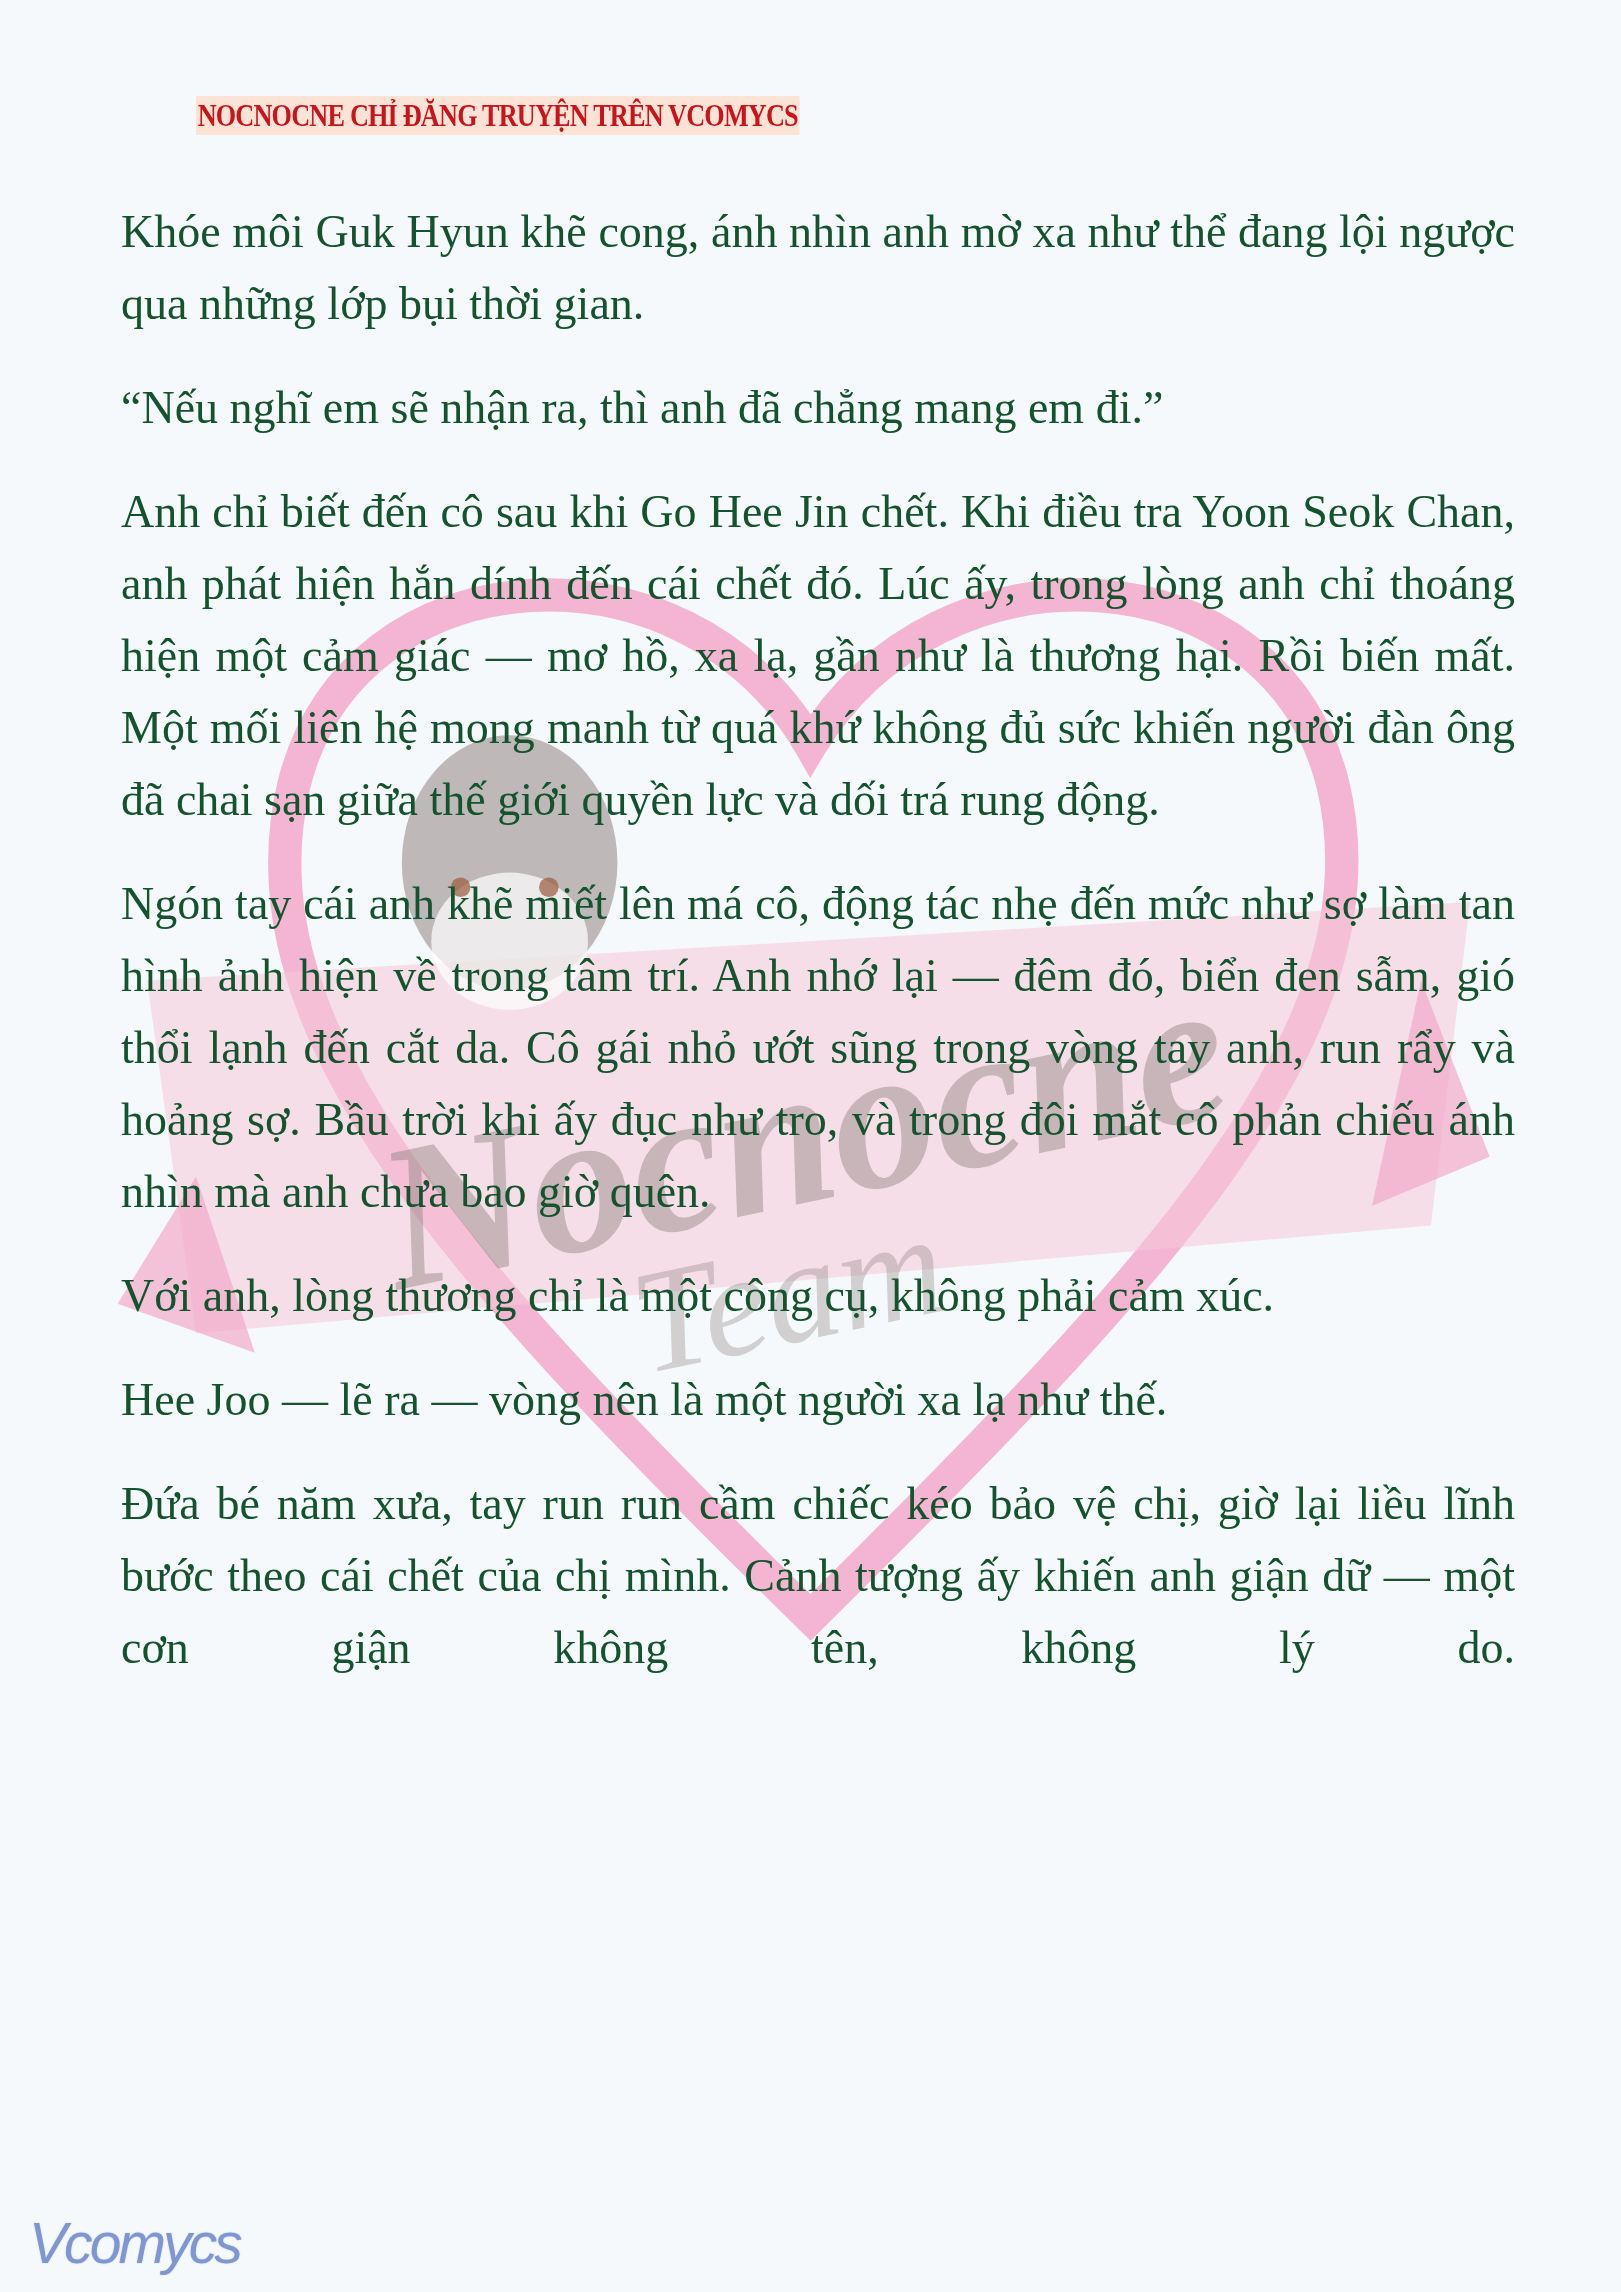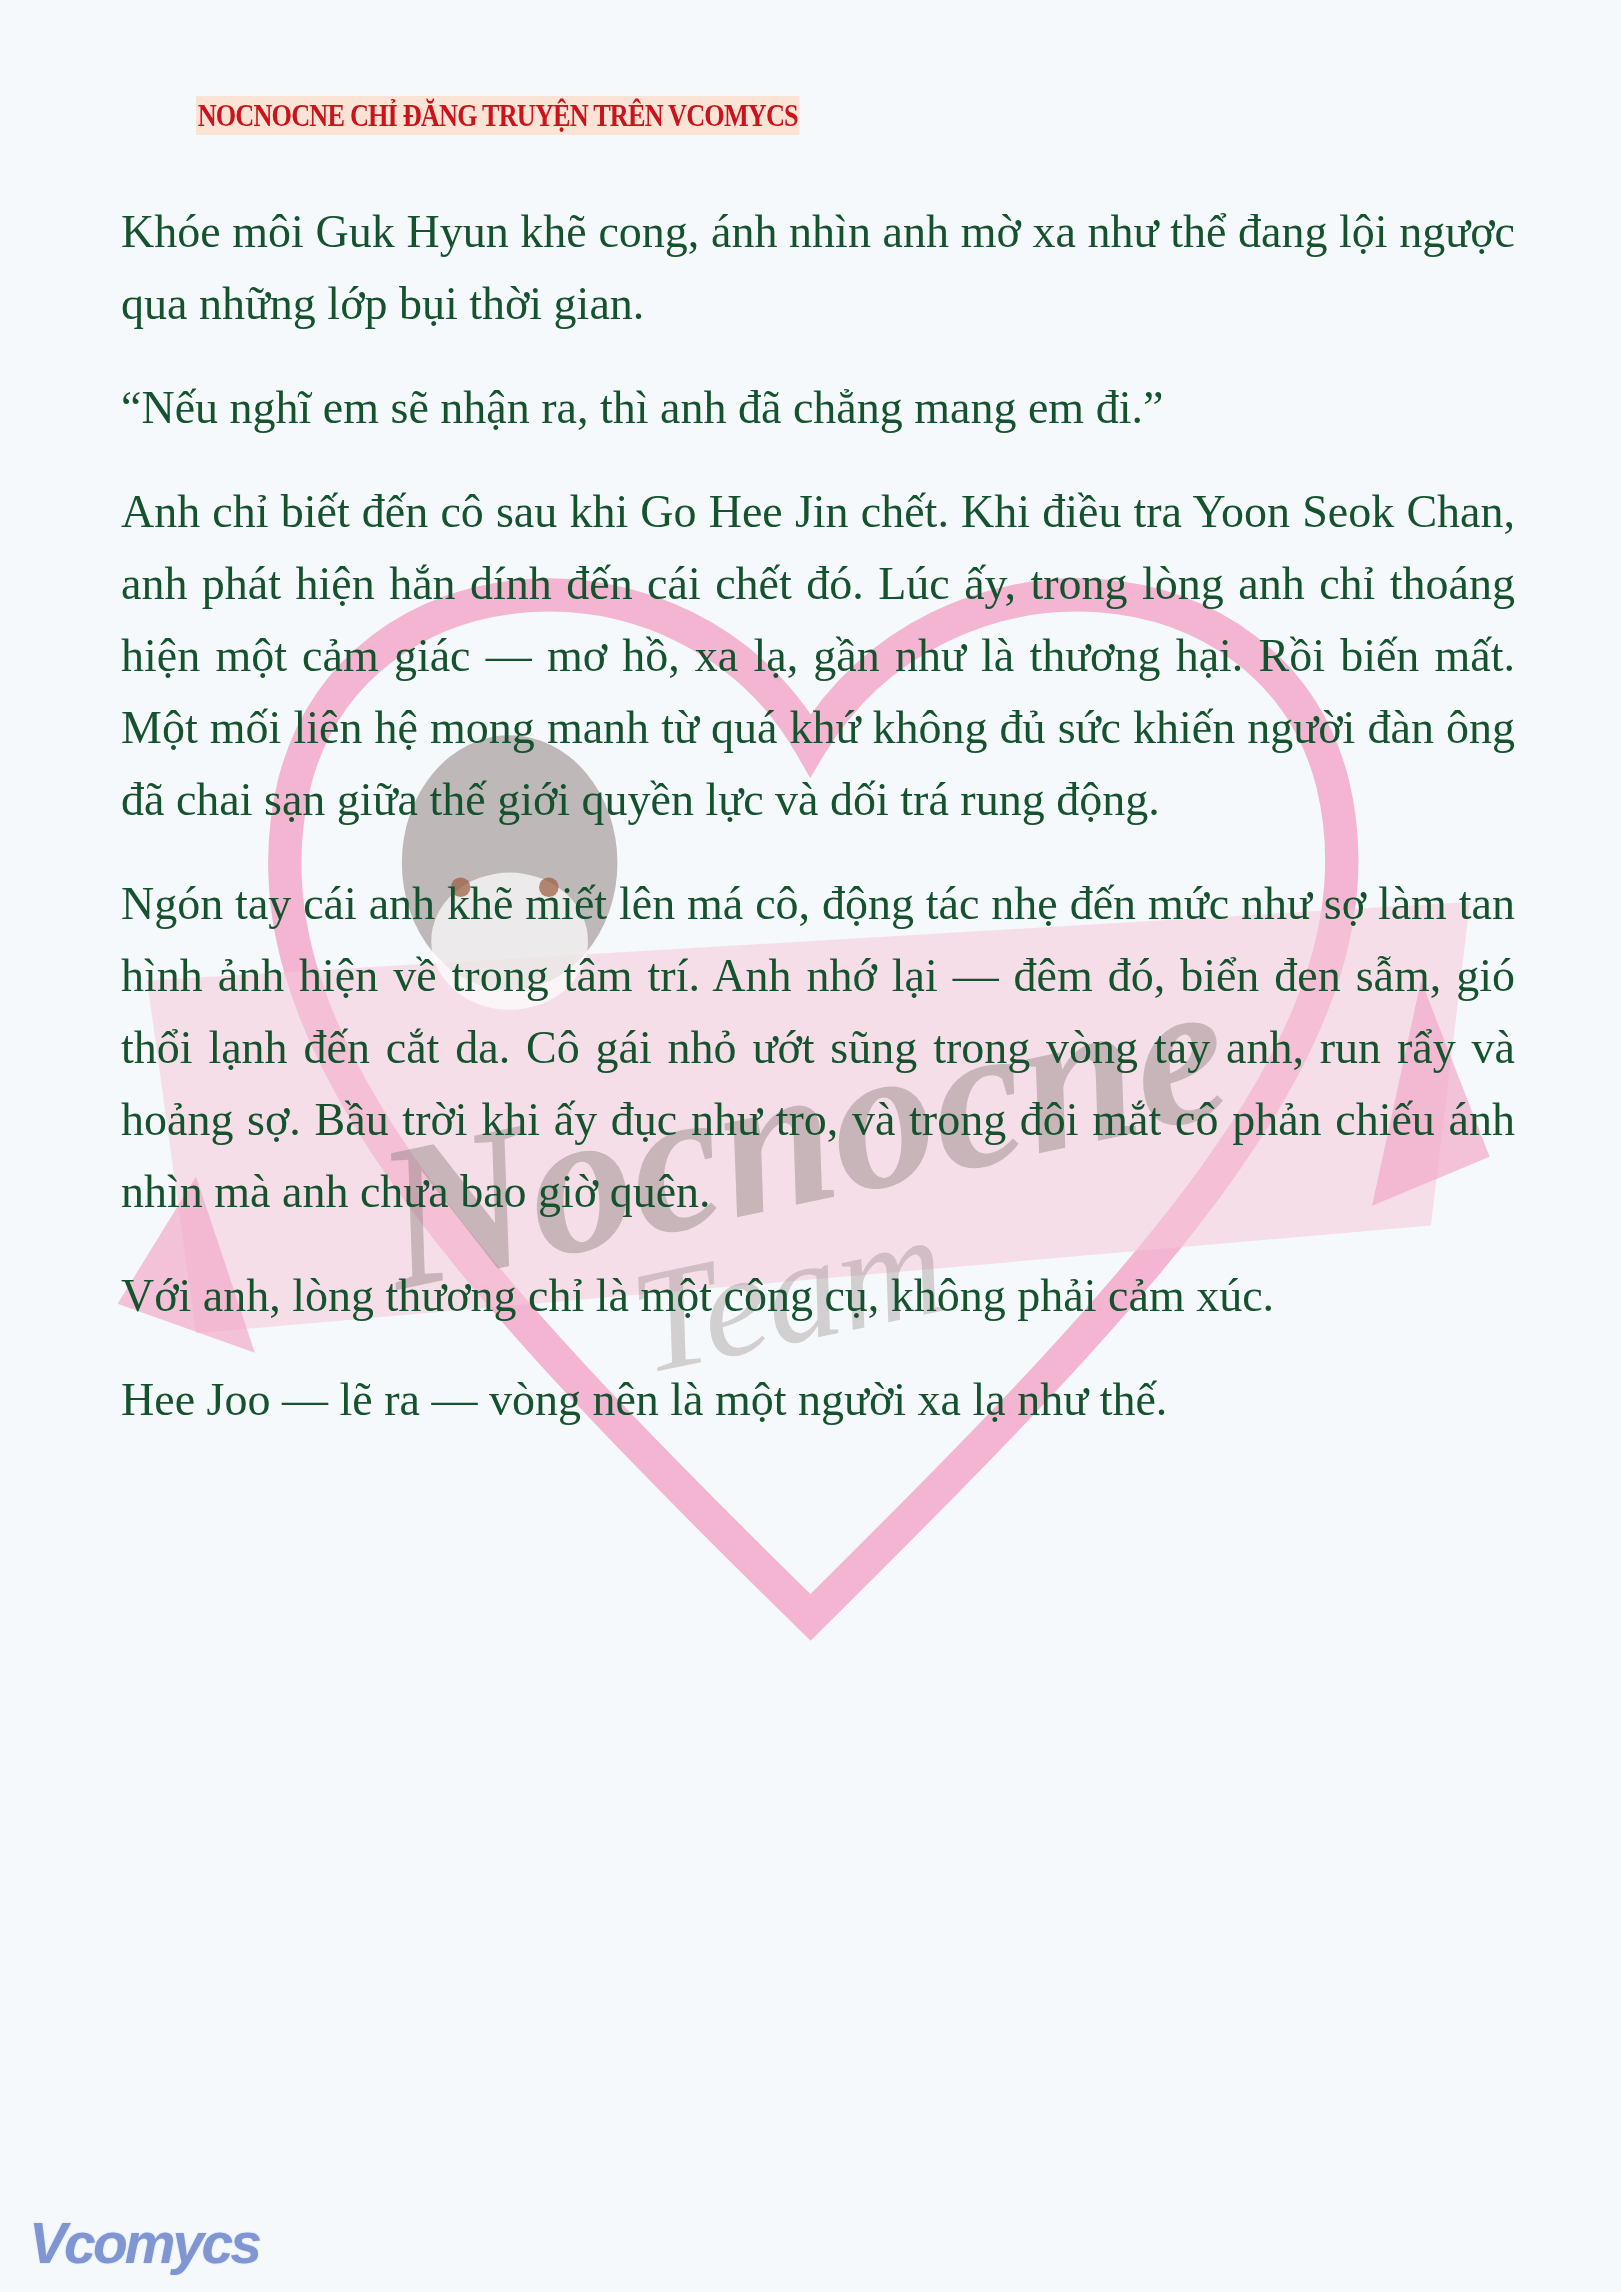--- a/index.html
+++ b/index.html
@@ -18,21 +18,21 @@
   }
   .content {
     position:absolute; left:121px; top:196px; width:1394px; z-index:2;
     font-family:"Liberation Serif", serif; color:#14532d;
     font-size:46px; line-height:72px;
   }
   .content p { margin:0 0 32px 0; text-align:justify; }
   .content p.justify-last { text-align-last:justify; }
   .logo {
     position:absolute; left:29px; top:2210px; z-index:2;
-    font-family:"Liberation Sans", sans-serif; font-weight:bold; font-style:italic;
+    font-family:"Liberation Sans", sans-serif; font-weight:normal; font-style:italic;
     font-size:57px; color:#7f96d3; letter-spacing:-2.9px;
     text-shadow:0 0 2px #c7d3f0;
   }
 </style>
 </head>
 <body>
 
 <svg class="watermark" viewBox="0 0 1654 2339">
   <path d="M827 760 C 700 540, 360 560, 300 800 C 240 1050, 470 1300, 827 1650 C 1180 1300, 1420 1050, 1360 800 C 1300 560, 960 540, 827 760 Z" fill="none" stroke="#f2a9c9" stroke-width="34" opacity="0.85"></path>
   <path d="M150 1000 L 1500 920 L 1460 1250 L 200 1360 Z" fill="#f6c9d8" opacity="0.55"></path>
@@ -48,16 +48,17 @@
 
 <div class="banner">NOCNOCNE CHỈ ĐĂNG TRUYỆN TRÊN VCOMYCS</div>
 
 <div class="content">
   <p>Khóe môi Guk Hyun khẽ cong, ánh nhìn anh mờ xa như thể đang lội ngược qua những lớp bụi thời gian.</p>
   <p>“Nếu nghĩ em sẽ nhận ra, thì anh đã chẳng mang em đi.”</p>
   <p>Anh chỉ biết đến cô sau khi Go Hee Jin chết. Khi điều tra Yoon Seok Chan, anh phát hiện hắn dính đến cái chết đó. Lúc ấy, trong lòng anh chỉ thoáng hiện một cảm giác — mơ hồ, xa lạ, gần như là thương hại. Rồi biến mất. Một mối liên hệ mong manh từ quá khứ không đủ sức khiến người đàn ông đã chai sạn giữa thế giới quyền lực và dối trá rung động.</p>
   <p>Ngón tay cái anh khẽ miết lên má cô, động tác nhẹ đến mức như sợ làm tan hình ảnh hiện về trong tâm trí. Anh nhớ lại — đêm đó, biển đen sẫm, gió thổi lạnh đến cắt da. Cô gái nhỏ ướt sũng trong vòng tay anh, run rẩy và hoảng sợ. Bầu trời khi ấy đục như tro, và trong đôi mắt cô phản chiếu ánh nhìn mà anh chưa bao giờ quên.</p>
   <p>Với anh, lòng thương chỉ là một công cụ, không phải cảm xúc.</p>
   <p>Hee Joo — lẽ ra — vòng nên là một người xa lạ như thế.</p>
+  <p class="justify-last">Đứa bé năm xưa, tay run run cầm chiếc kéo bảo vệ chị, giờ lại liều lĩnh bước theo cái chết của chị mình. Cảnh tượng ấy khiến anh giận dữ — một cơn giận không tên, không lý do.</p>
 </div>
 
 <div class="logo">Vcomycs</div>
 
 
 </body></html>

